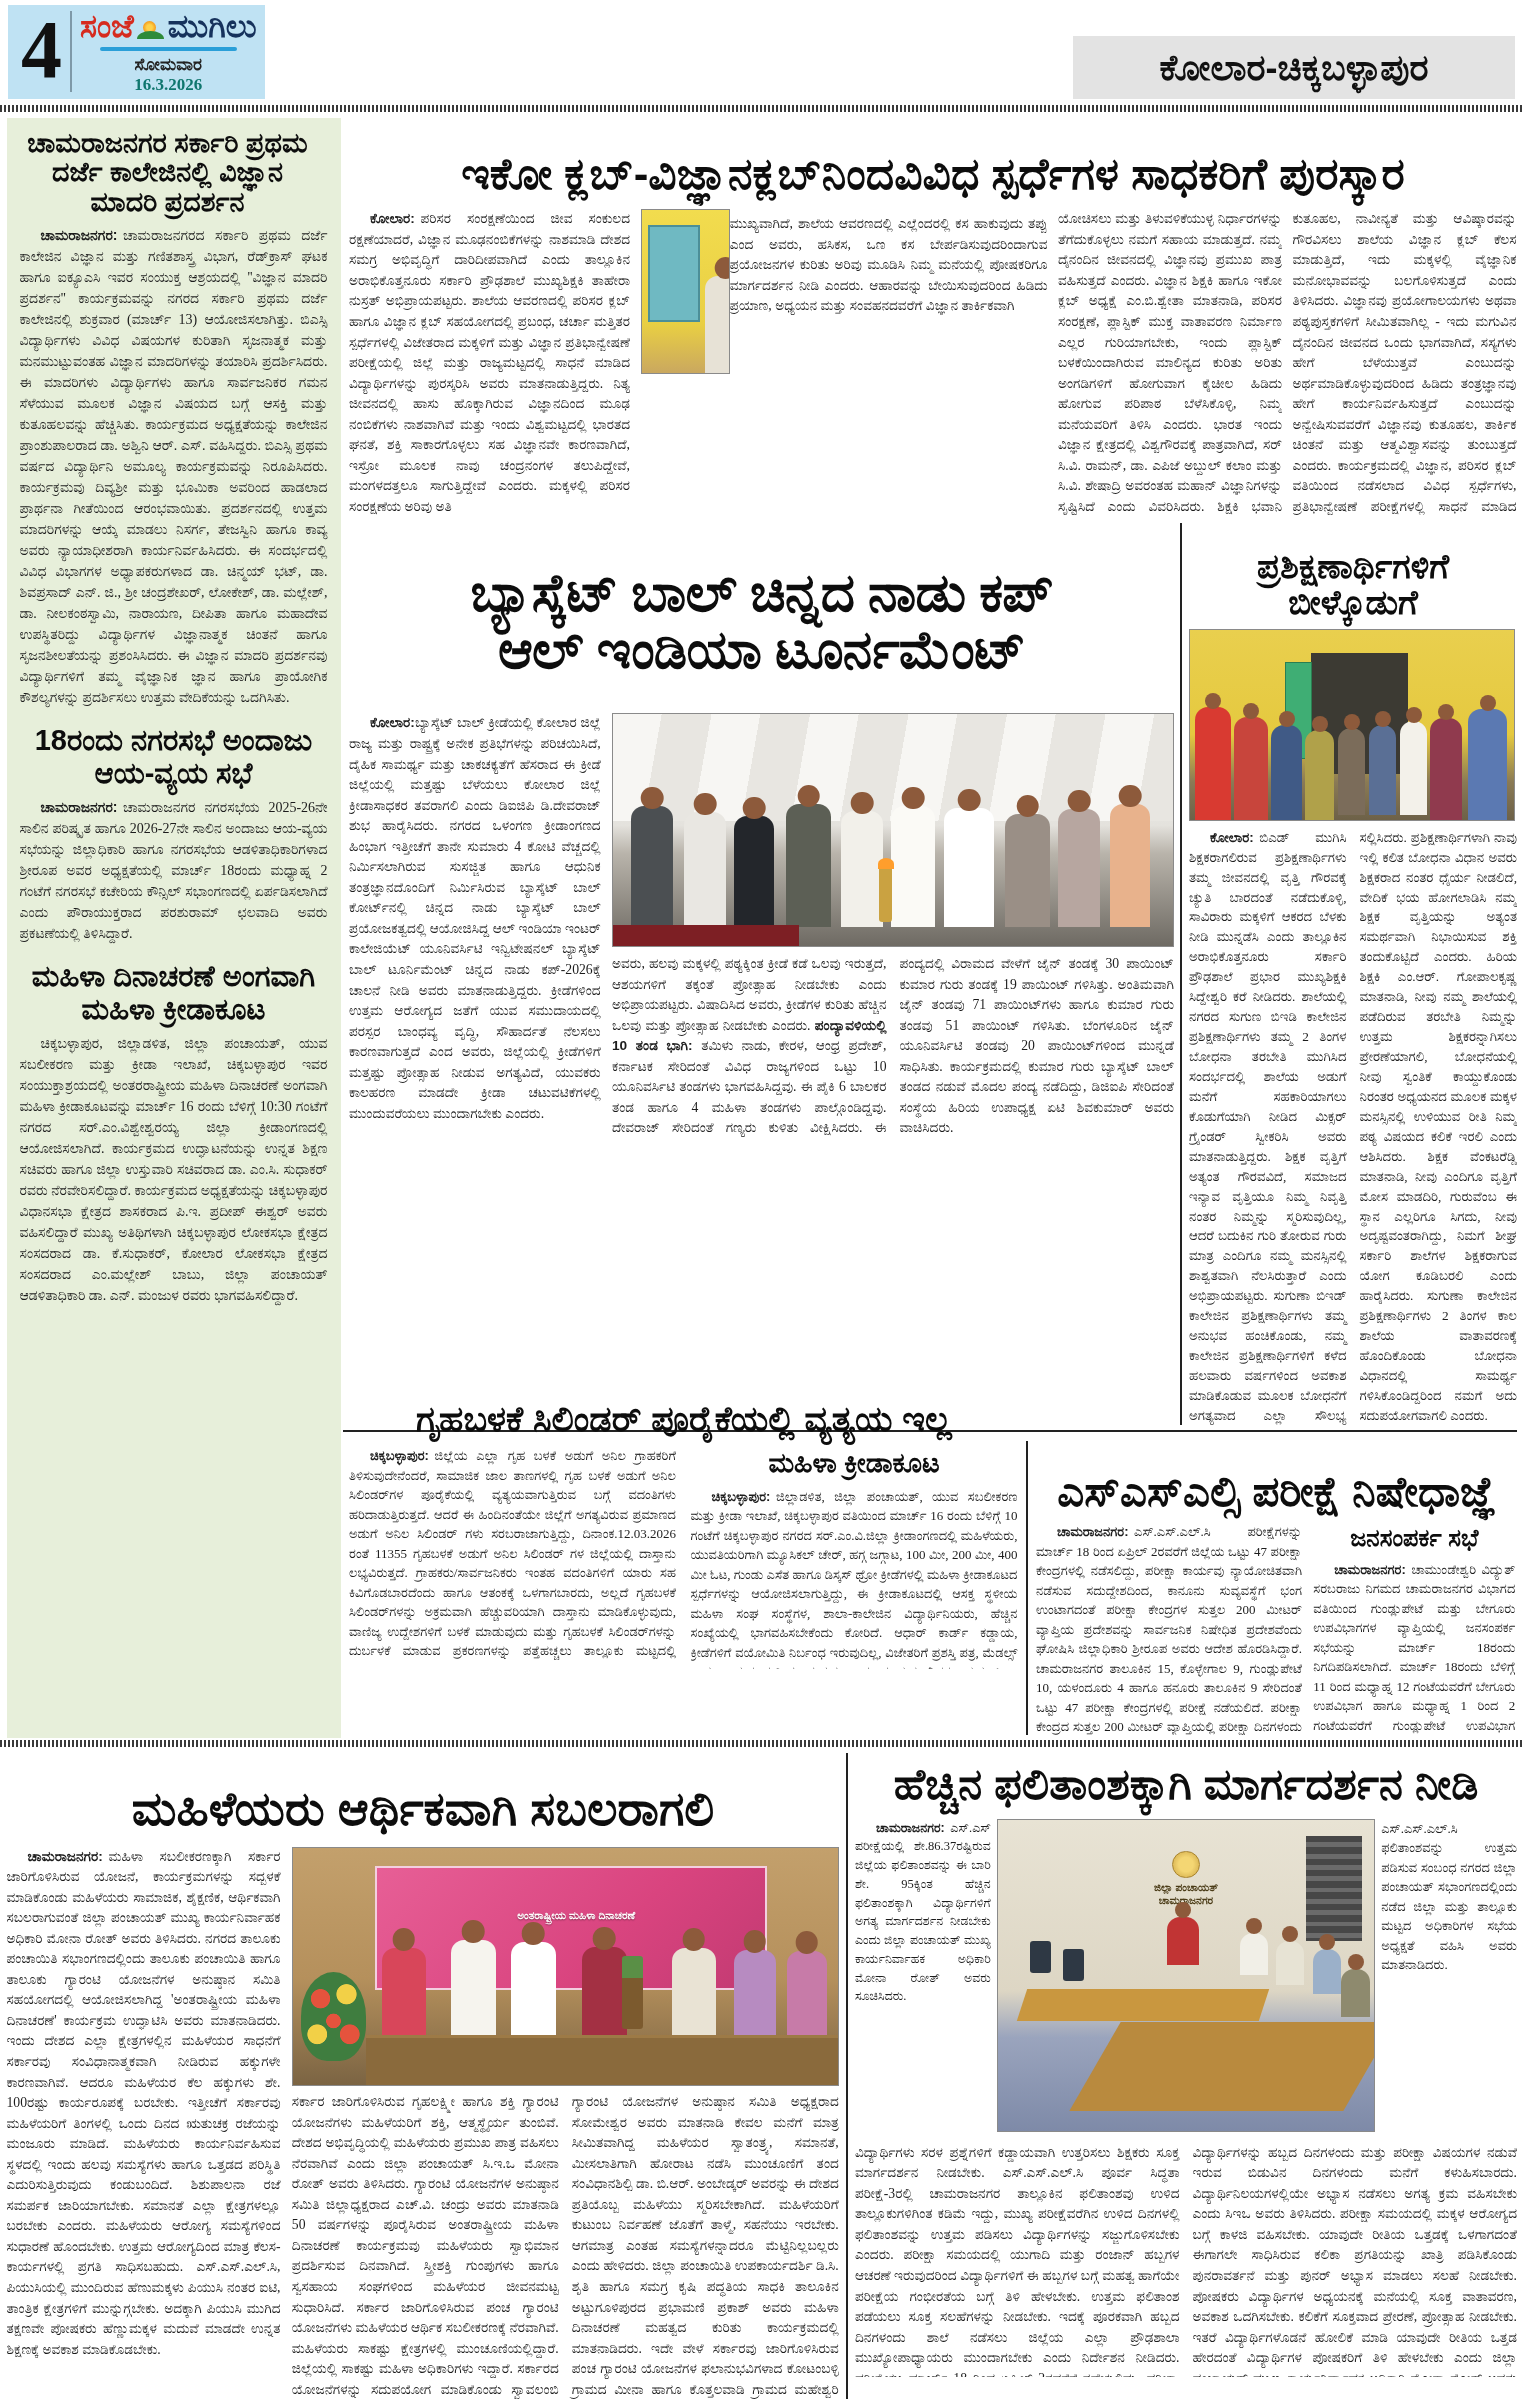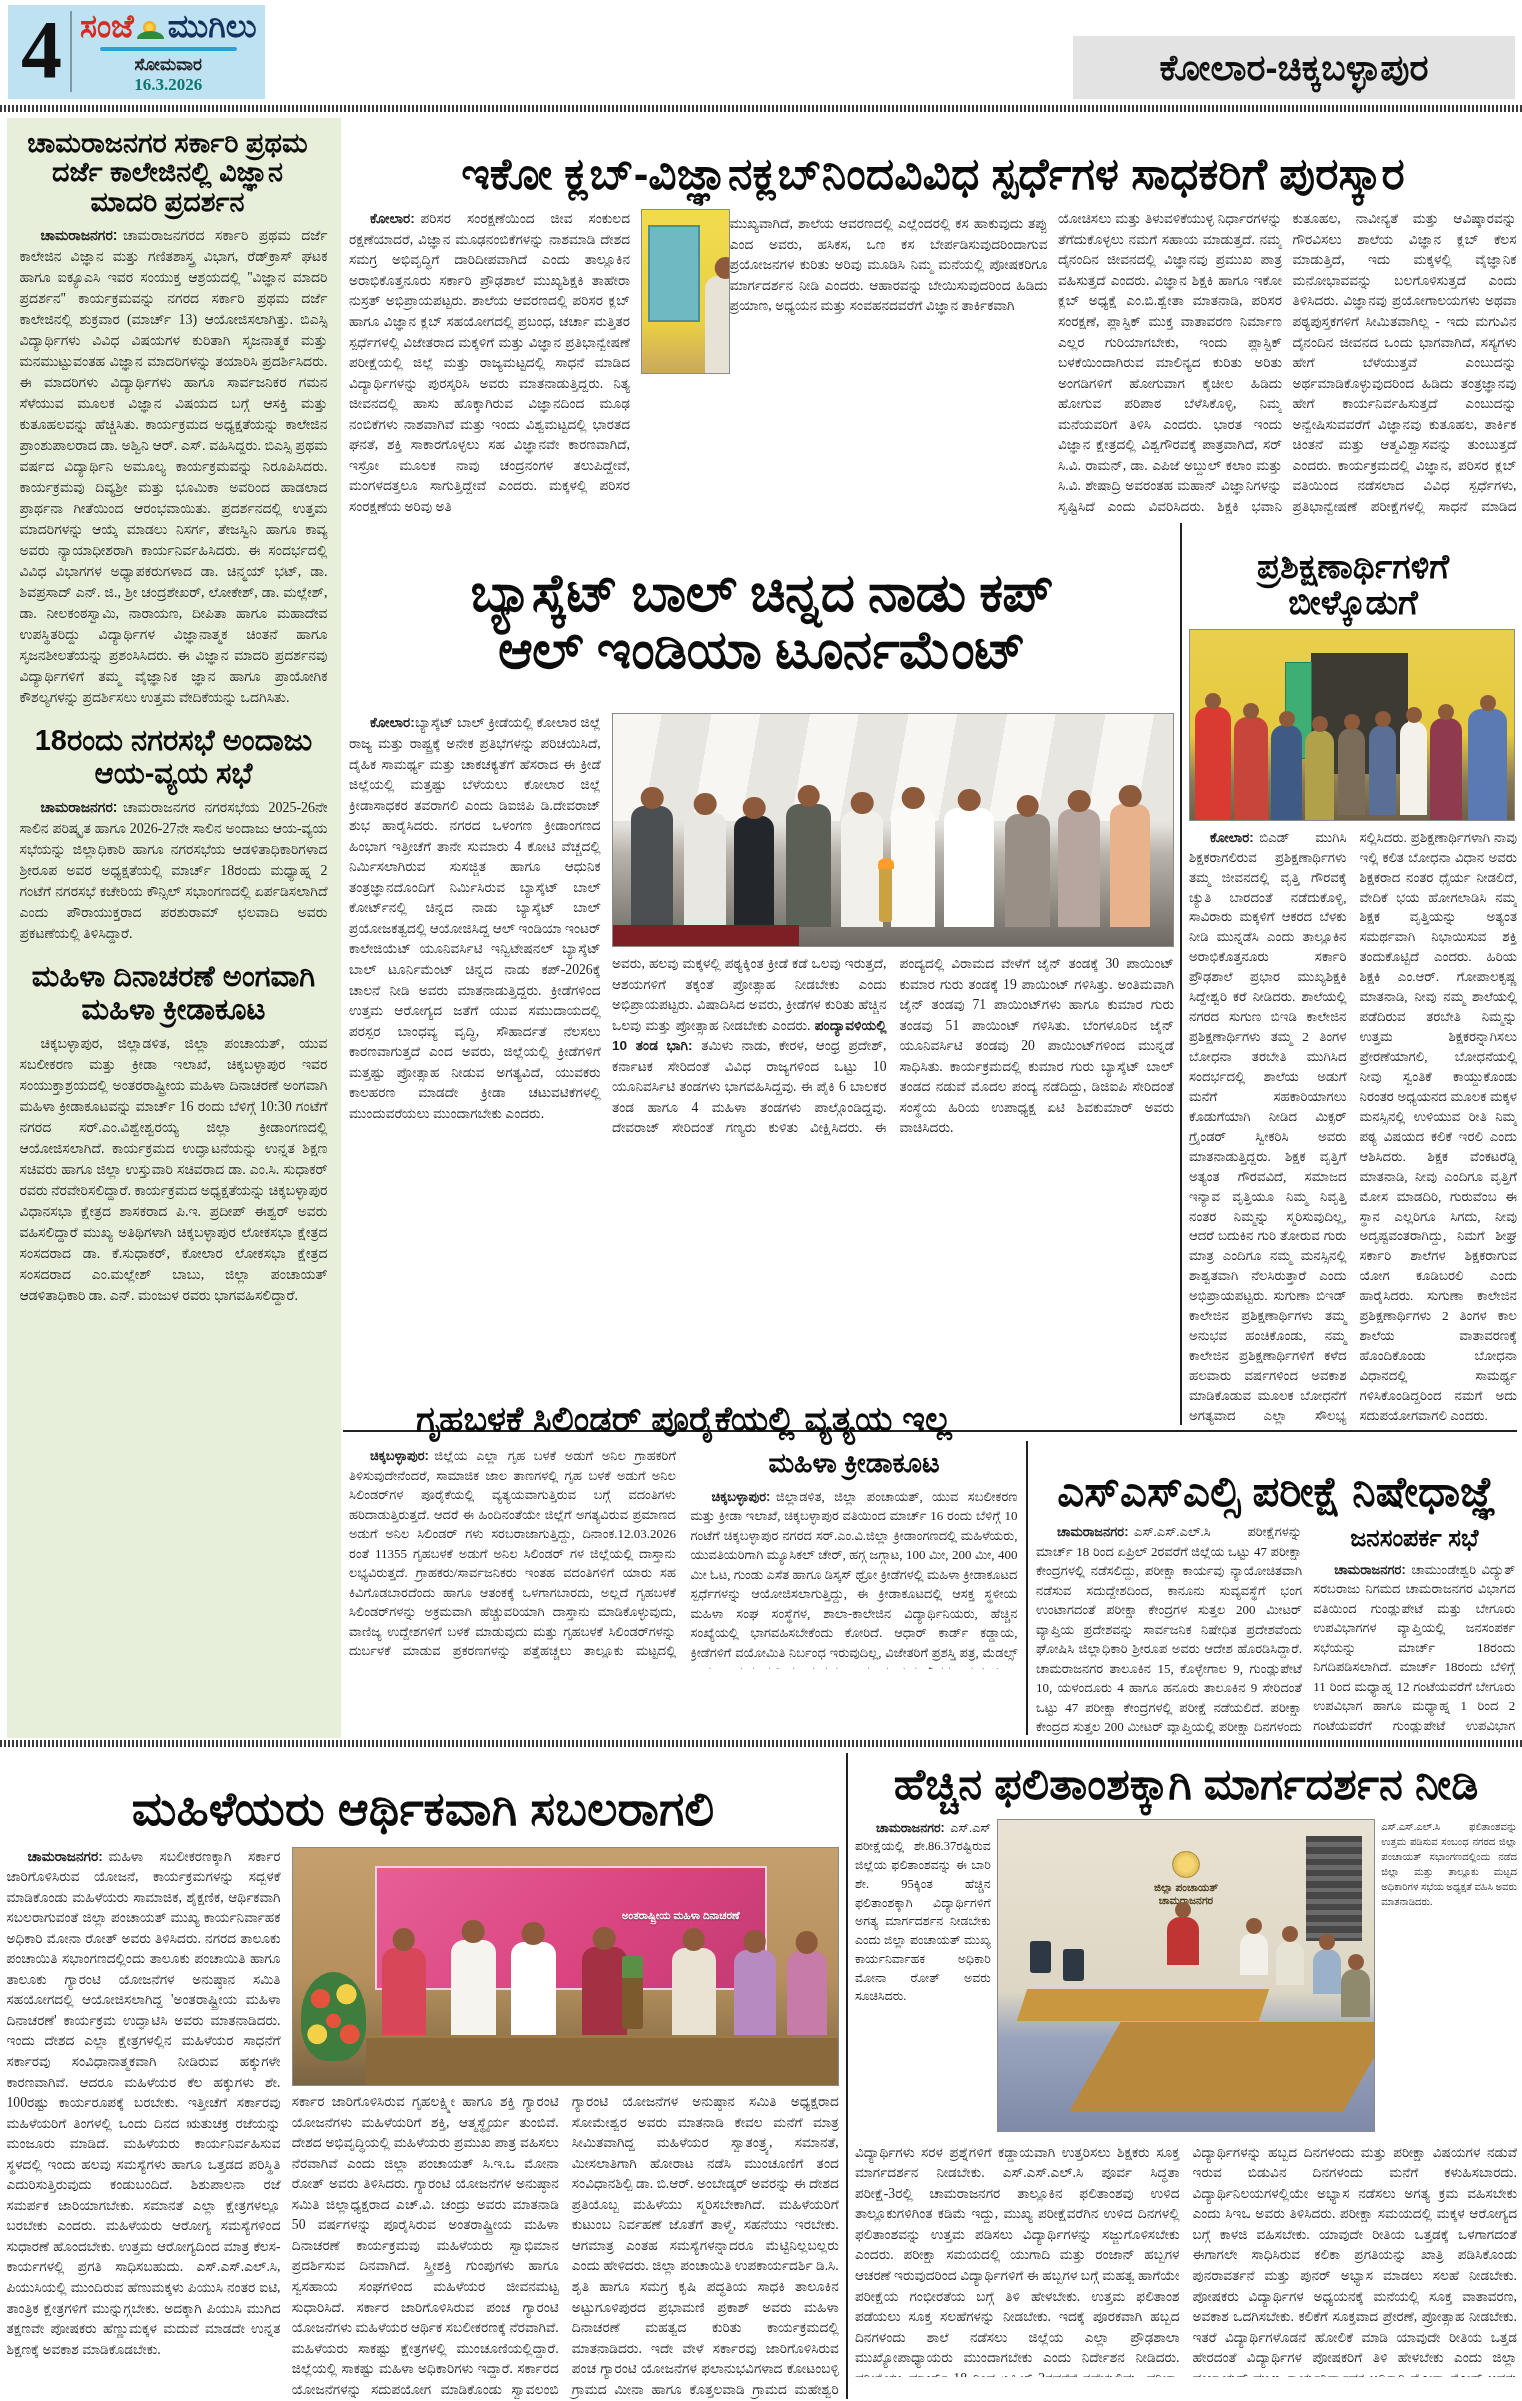--- a/index.html
+++ b/index.html
@@ -66,21 +66,21 @@
   .sslc .headline{font-size:42px;margin-bottom:8px;}
   .sslc-row{display:flex;gap:11.3px;}
   .we{position:absolute;left:6.5px;top:1753px;width:833px;height:646px;overflow:hidden;}
   .we .headline{font-size:47px;margin-bottom:11.3px;}
   .we-row{display:flex;gap:11.3px;}
   .rg{position:absolute;left:855px;top:1753px;width:662px;height:646px;overflow:hidden;}
   .rg .headline{font-size:43px;margin-bottom:11.3px;margin-top:8px;}
   .rg-row{display:flex;gap:6.5px;}
   .sign-board{position:absolute;left:34%;top:10%;width:32%;text-align:center;
               font-family:"Liberation Sans",sans-serif;font-weight:bold;color:#4a3b17;}
-  .banner-text{position:absolute;left:22%;top:26%;width:60%;text-align:right;color:#fff;
+  .banner-text{position:absolute;left:22%;top:26%;width:60%;text-align:center;color:#fff;
                font-family:"Liberation Sans",sans-serif;font-weight:bold;font-size:10.5px;
                text-shadow:0 0.8px 1.6px rgba(0,0,0,.4);}
 </style>
 </head>
 <body>
 
 <div class="page" data-name="newspaper-page">
 
   <div class="mast-box" data-name="masthead">
     <div class="mast-pageno" data-name="page-number">4</div>
@@ -288,21 +288,21 @@
         <div style="position:absolute;left:24px;top:169px;width:242px;height:32px;background:#c9973f;transform:skewX(-18deg);" data-name="table-top-left"></div>
         <div style="position:absolute;left:97px;top:202px;width:274px;height:89px;background:#b98a3e;transform:skewX(-30deg);" data-name="table-right-wing"></div>
         <div class="person small" style="left:169px;top:97px;width:32px;height:48px;background:#c13434;bottom:auto;" data-name="officer-red-saree"></div>
         <div class="person small" style="left:242px;top:113px;width:27.4px;height:42px;background:#f1efe7;bottom:auto;" data-name="officer-white-1"></div>
         <div class="person small" style="left:278px;top:121px;width:27.4px;height:44px;background:#e7e3d4;bottom:auto;" data-name="officer-white-2"></div>
         <div class="person small" style="left:315px;top:129px;width:27.4px;height:45px;background:#9bb0c9;bottom:auto;" data-name="officer-blue-shirt"></div>
         <div class="person small" style="left:343px;top:149px;width:29px;height:48px;background:#8e8a6e;bottom:auto;" data-name="officer-khaki"></div>
         <div style="position:absolute;left:32px;top:121px;width:21px;height:32px;background:#2e3844;border-radius:3.2px;" data-name="chair-left-1"></div>
         <div style="position:absolute;left:65px;top:129px;width:21px;height:32px;background:#2e3844;border-radius:3.2px;" data-name="chair-left-2"></div>
       </div>
-      <div class="body-text" style="width:136px;height:316px;font-size:10px;" data-name="results-guidance-side">
+      <div class="body-text" style="width:136px;height:316px;font-size:13px;" data-name="results-guidance-side">
         <p style="text-indent:0;">ಎಸ್.ಎಸ್.ಎಲ್.ಸಿ ಫಲಿತಾಂಶವನ್ನು ಉತ್ತಮ ಪಡಿಸುವ ಸಂಬಂಧ ನಗರದ ಜಿಲ್ಲಾ ಪಂಚಾಯತ್ ಸಭಾಂಗಣದಲ್ಲಿಂದು ನಡೆದ ಜಿಲ್ಲಾ ಮತ್ತು ತಾಲ್ಲೂಕು ಮಟ್ಟದ ಅಧಿಕಾರಿಗಳ ಸಭೆಯ ಅಧ್ಯಕ್ಷತೆ ವಹಿಸಿ ಅವರು ಮಾತನಾಡಿದರು.</p>
       </div>
     </div>
     <div class="body-text" style="height:234px;margin-top:8px;display:flex;gap:13px;" data-name="results-guidance-below">
       <p style="flex:1;text-indent:0;margin:0;">ವಿದ್ಯಾರ್ಥಿಗಳು ಸರಳ ಪ್ರಶ್ನೆಗಳಿಗೆ ಕಡ್ಡಾಯವಾಗಿ ಉತ್ತರಿಸಲು ಶಿಕ್ಷಕರು ಸೂಕ್ತ ಮಾರ್ಗದರ್ಶನ ನೀಡಬೇಕು. ಎಸ್.ಎಸ್.ಎಲ್.ಸಿ ಪೂರ್ವ ಸಿದ್ಧತಾ ಪರೀಕ್ಷೆ-3ರಲ್ಲಿ ಚಾಮರಾಜನಗರ ತಾಲ್ಲೂಕಿನ ಫಲಿತಾಂಶವು ಉಳಿದ ತಾಲ್ಲೂಕುಗಳಿಗಿಂತ ಕಡಿಮೆ ಇದ್ದು, ಮುಖ್ಯ ಪರೀಕ್ಷೆವರೆಗಿನ ಉಳಿದ ದಿನಗಳಲ್ಲಿ ಫಲಿತಾಂಶವನ್ನು ಉತ್ತಮ ಪಡಿಸಲು ವಿದ್ಯಾರ್ಥಿಗಳನ್ನು ಸಜ್ಜುಗೊಳಿಸಬೇಕು ಎಂದರು. ಪರೀಕ್ಷಾ ಸಮಯದಲ್ಲಿ ಯುಗಾದಿ ಮತ್ತು ರಂಜಾನ್ ಹಬ್ಬಗಳ ಆಚರಣೆ ಇರುವುದರಿಂದ ವಿದ್ಯಾರ್ಥಿಗಳಿಗೆ ಈ ಹಬ್ಬಗಳ ಬಗ್ಗೆ ಮಹತ್ವ ಹಾಗೆಯೇ ಪರೀಕ್ಷೆಯ ಗಂಭೀರತೆಯ ಬಗ್ಗೆ ತಿಳಿ ಹೇಳಬೇಕು. ಉತ್ತಮ ಫಲಿತಾಂಶ ಪಡೆಯಲು ಸೂಕ್ತ ಸಲಹೆಗಳನ್ನು ನೀಡಬೇಕು. ಇದಕ್ಕೆ ಪೂರಕವಾಗಿ ಹಬ್ಬದ ದಿನಗಳಂದು ಶಾಲೆ ನಡೆಸಲು ಜಿಲ್ಲೆಯ ಎಲ್ಲಾ ಪ್ರೌಢಶಾಲಾ ಮುಖ್ಯೋಪಾಧ್ಯಾಯರು ಮುಂದಾಗಬೇಕು ಎಂದು ನಿರ್ದೇಶನ ನೀಡಿದರು. ಪರೀಕ್ಷೆಯು ಮಾರ್ಚ್ 18 ರಿಂದ ಏಪ್ರಿಲ್ 2ರವರೆಗೆ ನಡೆಯಲಿದ್ದು, ಪರೀಕ್ಷಾ ವಿಷಯಗಳ ನಡುವೆ ವಿದ್ಯಾರ್ಥಿಗಳು ಅಭ್ಯಾಸ ಮಾಡಲು ಅನುಕೂಲವಾಗುವಂತೆ ಬಿಡುವಿನ ದಿನಗಳಂದು ಕಡ್ಡಾಯವಾಗಿ ಶಾಲೆ ನಡೆಸಿ ವಿದ್ಯಾರ್ಥಿಗಳಿಗೆ ಅಗತ್ಯ ಸಲಹೆಗಳನ್ನು ನೀಡಬೇಕು. ವಿದ್ಯಾರ್ಥಿನಿಲಯಗಳಲ್ಲಿ ವ್ಯಾಸಂಗ ಮಾಡುತ್ತಿರುವ</p>
       <p style="flex:1;text-indent:0;margin:0;">ವಿದ್ಯಾರ್ಥಿಗಳನ್ನು ಹಬ್ಬದ ದಿನಗಳಂದು ಮತ್ತು ಪರೀಕ್ಷಾ ವಿಷಯಗಳ ನಡುವೆ ಇರುವ ಬಿಡುವಿನ ದಿನಗಳಂದು ಮನೆಗೆ ಕಳುಹಿಸಬಾರದು. ವಿದ್ಯಾರ್ಥಿನಿಲಯಗಳಲ್ಲಿಯೇ ಅಭ್ಯಾಸ ನಡೆಸಲು ಅಗತ್ಯ ಕ್ರಮ ವಹಿಸಬೇಕು ಎಂದು ಸಿಇಒ ಅವರು ತಿಳಿಸಿದರು. ಪರೀಕ್ಷಾ ಸಮಯದಲ್ಲಿ ಮಕ್ಕಳ ಆರೋಗ್ಯದ ಬಗ್ಗೆ ಕಾಳಜಿ ವಹಿಸಬೇಕು. ಯಾವುದೇ ರೀತಿಯ ಒತ್ತಡಕ್ಕೆ ಒಳಗಾಗದಂತೆ ಈಗಾಗಲೇ ಸಾಧಿಸಿರುವ ಕಲಿಕಾ ಪ್ರಗತಿಯನ್ನು ಖಾತ್ರಿ ಪಡಿಸಿಕೊಂಡು ಪುನರಾವರ್ತನೆ ಮತ್ತು ಪುನರ್ ಅಭ್ಯಾಸ ಮಾಡಲು ಸಲಹೆ ನೀಡಬೇಕು. ಪೋಷಕರು ವಿದ್ಯಾರ್ಥಿಗಳ ಅಧ್ಯಯನಕ್ಕೆ ಮನೆಯಲ್ಲಿ ಸೂಕ್ತ ವಾತಾವರಣ, ಅವಕಾಶ ಒದಗಿಸಬೇಕು. ಕಲಿಕೆಗೆ ಸೂಕ್ತವಾದ ಪ್ರೇರಣೆ, ಪ್ರೋತ್ಸಾಹ ನೀಡಬೇಕು. ಇತರೆ ವಿದ್ಯಾರ್ಥಿಗಳೊಡನೆ ಹೋಲಿಕೆ ಮಾಡಿ ಯಾವುದೇ ರೀತಿಯ ಒತ್ತಡ ಹೇರದಂತೆ ವಿದ್ಯಾರ್ಥಿಗಳ ಪೋಷಕರಿಗೆ ತಿಳಿ ಹೇಳಬೇಕು ಎಂದು ಜಿಲ್ಲಾ ಪಂಚಾಯತ್ ಮುಖ್ಯ ಕಾರ್ಯನಿರ್ವಾಹಕ ಅಧಿಕಾರಿ ಮೋನಾ ರೋತ್ ಅವರು ಅಧಿಕಾರಿಗಳಿಗೆ ಸೂಚನೆ ನೀಡಿದರು. ಶಾಲಾ ಶಿಕ್ಷಣ ಇಲಾಖೆ ಉಪನಿರ್ದೇಶಕರಾದ ಚಂದ್ರಪಾಟಿಲ್, ಡಯಟ್ ಪ್ರಾಂಶುಪಾಲರಾದ ಕಾಶಿನಾಥ್, ಕ್ಷೇತ್ರ ಶಿಕ್ಷಣಾಧಿಕಾರಿ ಹನುಮಶೆಟ್ಟಿ, ಶಿಕ್ಷಣ ಇಲಾಖೆಯ ಇತರೆ ಅಧಿಕಾರಿಗಳು ಸಭೆಯಲ್ಲಿ ಉಪಸ್ಥಿತರಿದ್ದರು.</p>
     </div>
   </div>
 
 </div>

